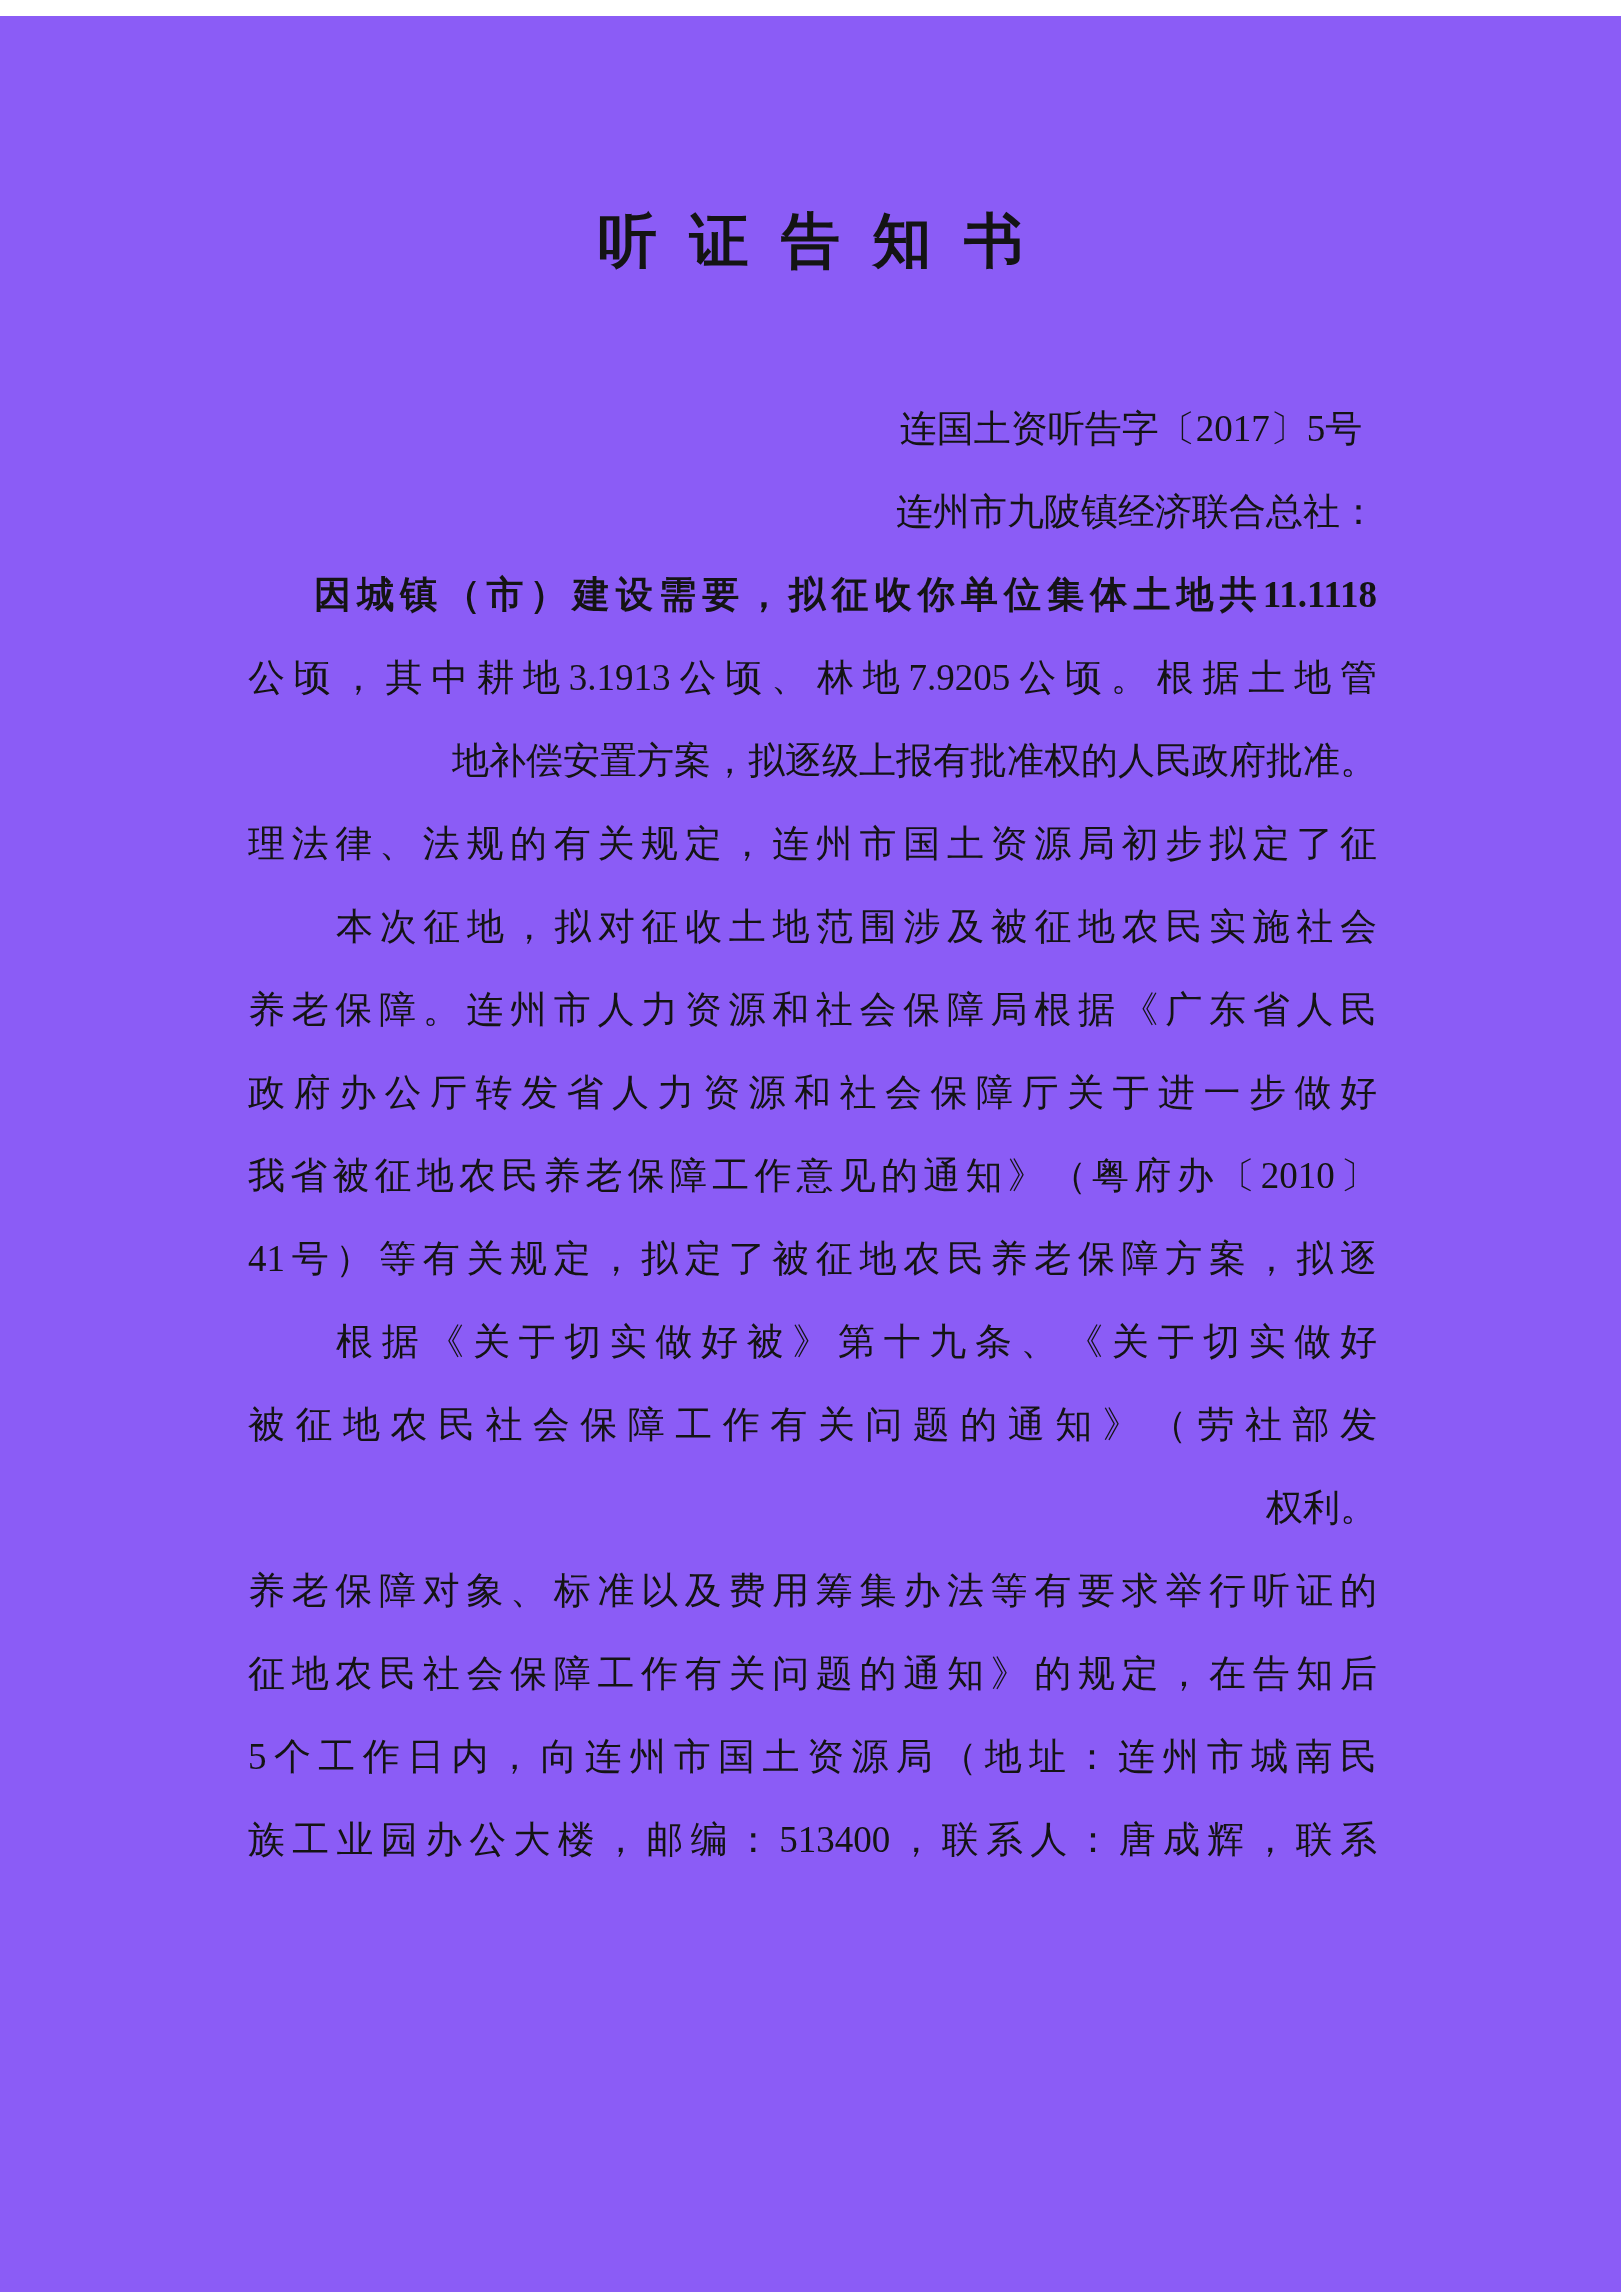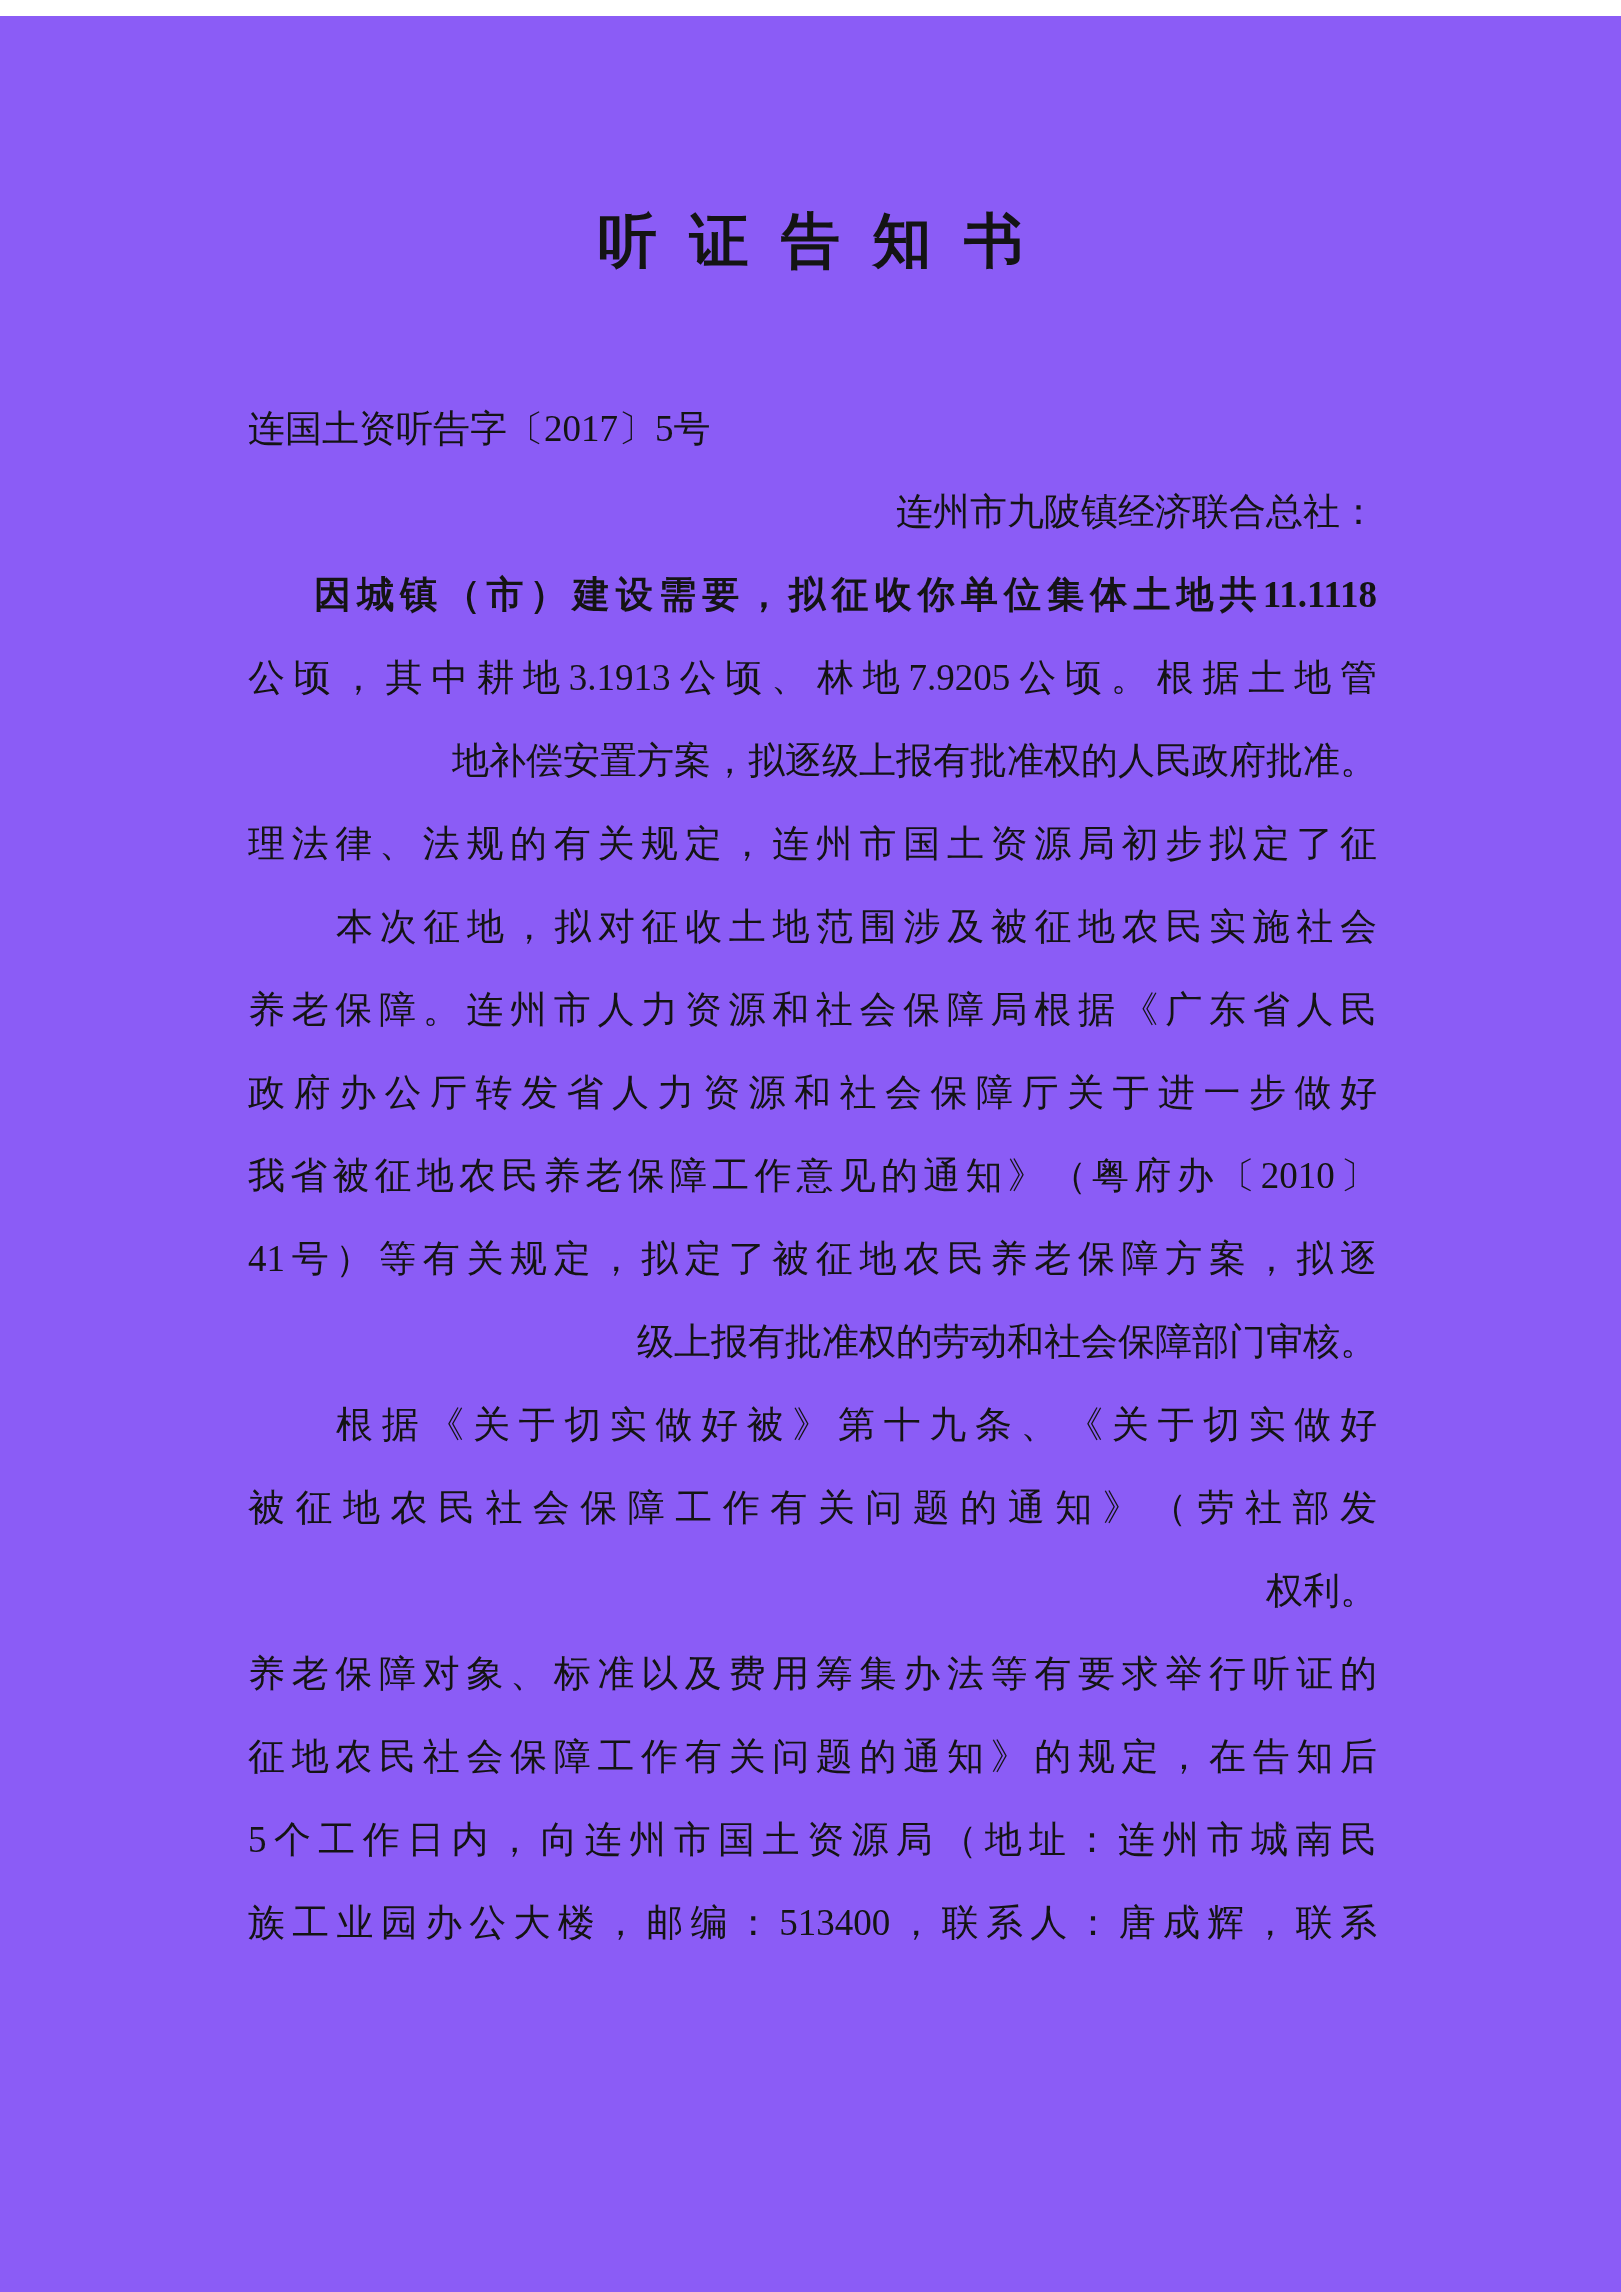--- a/index.html
+++ b/index.html
@@ -37,21 +37,21 @@
     height: 83px;
     line-height: 83px;
     font-size: 37px;
     text-align: right;
   }
   .line.full {
     text-align: justify;
     text-align-last: justify;
   }
   .docnum {
-    text-align: left;
+    text-align: right;
     padding-right: 14.7px;
   }
   .indent-sm { padding-left: 66px; font-weight: bold; }  
   .indent    { padding-left: 88px; }  
 </style>
 </head>
 <body>
 
 <div class="page">
 
@@ -66,21 +66,20 @@
     <div class="line full indent-sm">因城镇（市）建设需要，拟征收你单位集体土地共11.1118</div>
     <div class="line full">公顷，其中耕地3.1913公顷、林地7.9205公顷。根据土地管</div>
     <div class="line">地补偿安置方案，拟逐级上报有批准权的人民政府批准。</div>
     <div class="line full">理法律、法规的有关规定，连州市国土资源局初步拟定了征</div>
 
     <div class="line full indent">本次征地，拟对征收土地范围涉及被征地农民实施社会</div>
     <div class="line full">养老保障。连州市人力资源和社会保障局根据《广东省人民</div>
     <div class="line full">政府办公厅转发省人力资源和社会保障厅关于进一步做好</div>
     <div class="line full">我省被征地农民养老保障工作意见的通知》（粤府办〔2010〕</div>
     <div class="line full">41号）等有关规定，拟定了被征地农民养老保障方案，拟逐</div>
-    <div class="line">级上报有批准权的劳动和社会保障部门审核。</div>
 
     <div class="line full indent">根据《关于切实做好被》第十九条、《关于切实做好</div>
     <div class="line full">被征地农民社会保障工作有关问题的通知》（劳社部发</div>
     <div class="line">权利。</div>
     <div class="line full">养老保障对象、标准以及费用筹集办法等有要求举行听证的</div>
 
     <div class="line full">征地农民社会保障工作有关问题的通知》的规定，在告知后</div>
     <div class="line full">5个工作日内，向连州市国土资源局（地址：连州市城南民</div>
     <div class="line full">族工业园办公大楼，邮编：513400，联系人：唐成辉，联系</div>
 

